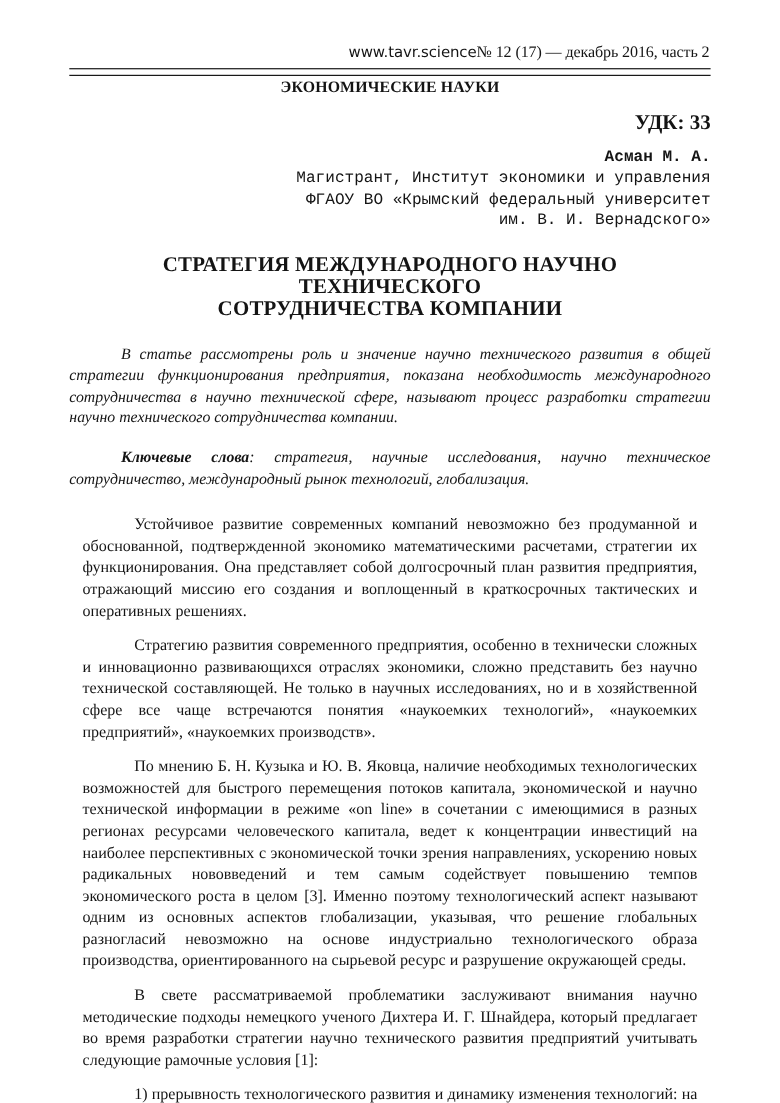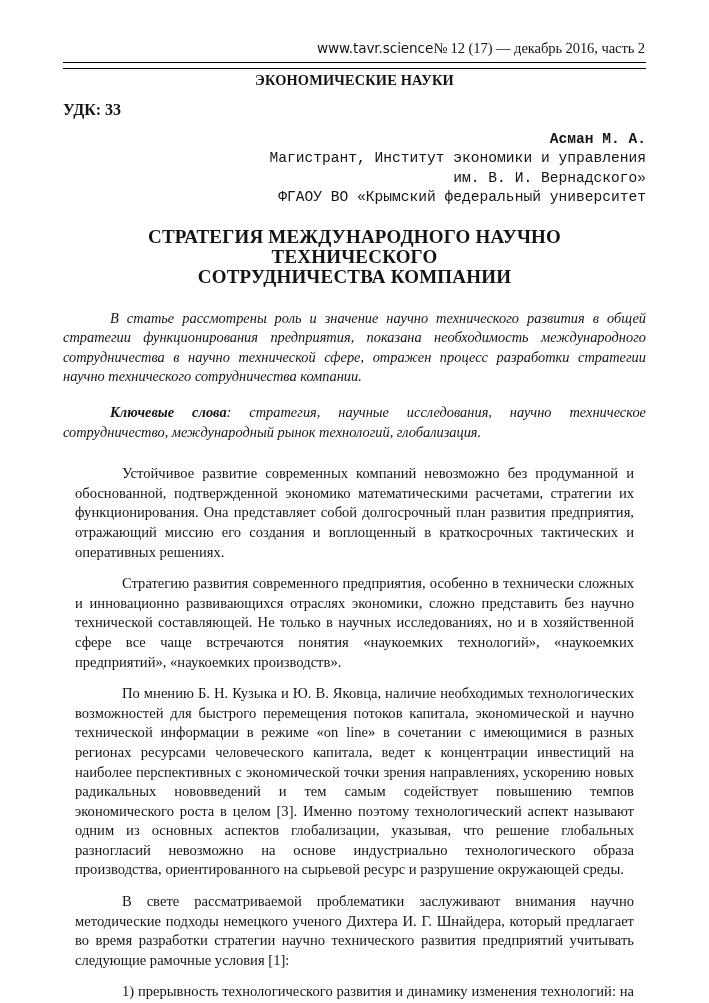--- a/index.html
+++ b/index.html
@@ -64,22 +64,22 @@
     margin-top: 3px;
     text-align: center;
     font-weight: bold;
     font-size: 14.4px;
     letter-spacing: 0.15px;
   }
 
   .udc {
     margin-top: 12px;
     font-weight: bold;
-    font-size: 16px;
-    text-align: left;
+    font-size: 19px;
+    text-align: right;
   }
 
   
   .author-block {
     margin-top: 11px;
     text-align: right;
     font-size: 14.6px;
     line-height: 19.4px;
     font-family: Liberation Mono, monospace;
   }
@@ -146,30 +146,30 @@
 
   <div class="double-rule"></div>
 
   <div class="section-title">ЭКОНОМИЧЕСКИЕ НАУКИ</div>
 
   <div class="udc">УДК: 33</div>
 
   <div class="author-block">
     <span class="author-line author-name">Асман М. А.</span>
     <span class="author-line">Магистрант, Институт экономики и управления</span>
+    <span class="author-line">ФГАОУ ВО «Крымский федеральный университет</span>
     <span class="author-line">им. В. И. Вернадского»</span>
-    <span class="author-line">ФГАОУ ВО «Крымский федеральный университет</span>
   </div>
 
   <h1 class="article-title">
     <span class="ttl-line">СТРАТЕГИЯ МЕЖДУНАРОДНОГО НАУЧНО ТЕХНИЧЕСКОГО</span>
     <span class="ttl-line">СОТРУДНИЧЕСТВА КОМПАНИИ</span>
   </h1>
 
-  <p class="abstract">В статье рассмотрены роль и значение научно технического развития в общей стратегии функционирования предприятия, показана необходимость международного сотрудничества в научно технической сфере, отражен процесс разработки стратегии научно технического сотрудничества компании.</p>
+  <p class="abstract">В статье рассмотрены роль и значение научно технического развития в общей стратегии функционирования предприятия, показана необходимость международного сотрудничества в научно технической сфере, называют процесс разработки стратегии научно технического сотрудничества компании.</p>
 
   <p class="keywords">
     <span class="keywords-label">Ключевые слова</span><span>: стратегия, научные исследования, научно техническое сотрудничество, международный рынок технологий, глобализация.</span>
   </p>
 
   <div class="body-block">
     <p class="para">Устойчивое развитие современных компаний невозможно без продуманной и обоснованной, подтвержденной экономико математическими расчетами, стратегии их функционирования. Она представляет собой долгосрочный план развития предприятия, отражающий миссию его создания и воплощенный в краткосрочных тактических и оперативных решениях.</p>
     <p class="para">Стратегию развития современного предприятия, особенно в технически сложных и инновационно развивающихся отраслях экономики, сложно представить без научно технической составляющей. Не только в научных исследованиях, но и в хозяйственной сфере все чаще встречаются понятия «наукоемких технологий», «наукоемких предприятий», «наукоемких производств».</p>
     <p class="para">По мнению Б. Н. Кузыка и Ю. В. Яковца, наличие необходимых технологических возможностей для быстрого перемещения потоков капитала, экономической и научно технической информации в режиме «on line» в сочетании с имеющимися в разных регионах ресурсами человеческого капитала, ведет к концентрации инвестиций на наиболее перспективных с экономической точки зрения направлениях, ускорению новых радикальных нововведений и тем самым содействует повышению темпов экономического роста в целом [3]. Именно поэтому технологический аспект называют одним из основных аспектов глобализации, указывая, что решение глобальных разногласий невозможно на основе индустриально технологического образа производства, ориентированного на сырьевой ресурс и разрушение окружающей среды.</p>
     <p class="para">В свете рассматриваемой проблематики заслуживают внимания научно методические подходы немецкого ученого Дихтера И. Г. Шнайдера, который предлагает во время разработки стратегии научно технического развития предприятий учитывать следующие рамочные условия [1]:</p>

